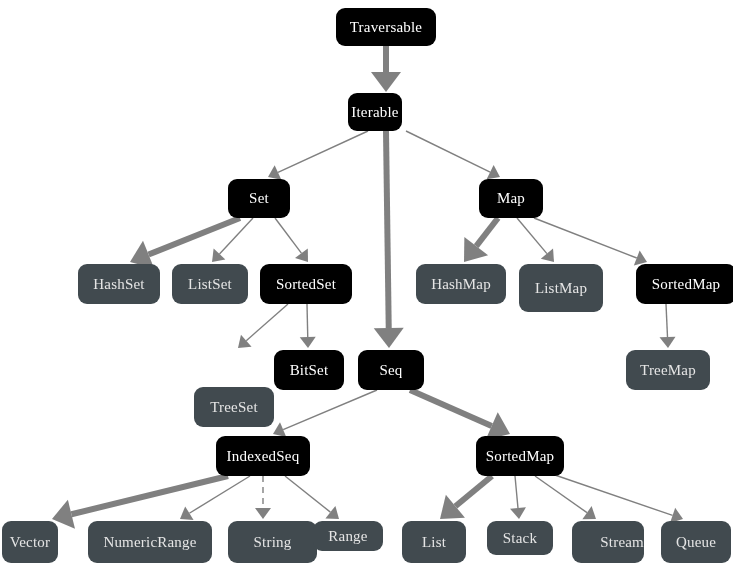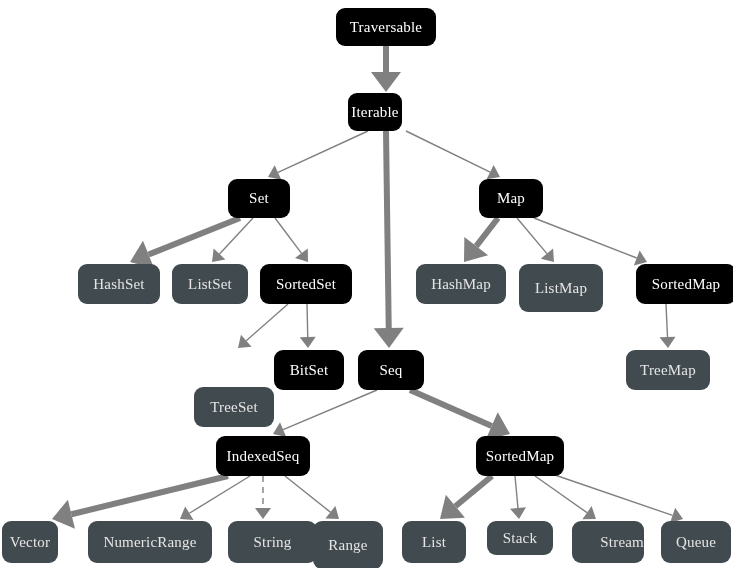--- a/index.html
+++ b/index.html
@@ -196,21 +196,21 @@
       </div>
       <div class="node clazz" style="left: 2px; top: 521px; width: 56px; height: 42px;">
         <span class="node-label">Vector</span>
       </div>
       <div class="node clazz" style="left: 88px; top: 521px; width: 124px; height: 42px;">
         <span class="node-label">NumericRange</span>
       </div>
       <div class="node clazz" style="left: 228px; top: 521px; width: 89px; height: 42px;">
         <span class="node-label">String</span>
       </div>
-      <div class="node clazz" style="left: 313px; top: 521px; width: 70px; height: 48px;">
+      <div class="node clazz" style="left: 313px; top: 521px; width: 70px; height: 30px;">
         <span class="node-label">Range</span>
       </div>
       <div class="node clazz" style="left: 402px; top: 521px; width: 64px; height: 42px;">
         <span class="node-label">List</span>
       </div>
       <div class="node clazz" style="left: 487px; top: 521px; width: 66px; height: 34px;">
         <span class="node-label">Stack</span>
       </div>
       <div class="node clazz" style="left: 572px; top: 521px; width: 72px; height: 42px; justify-content: flex-end;">
         <span class="node-label">Stream</span>

